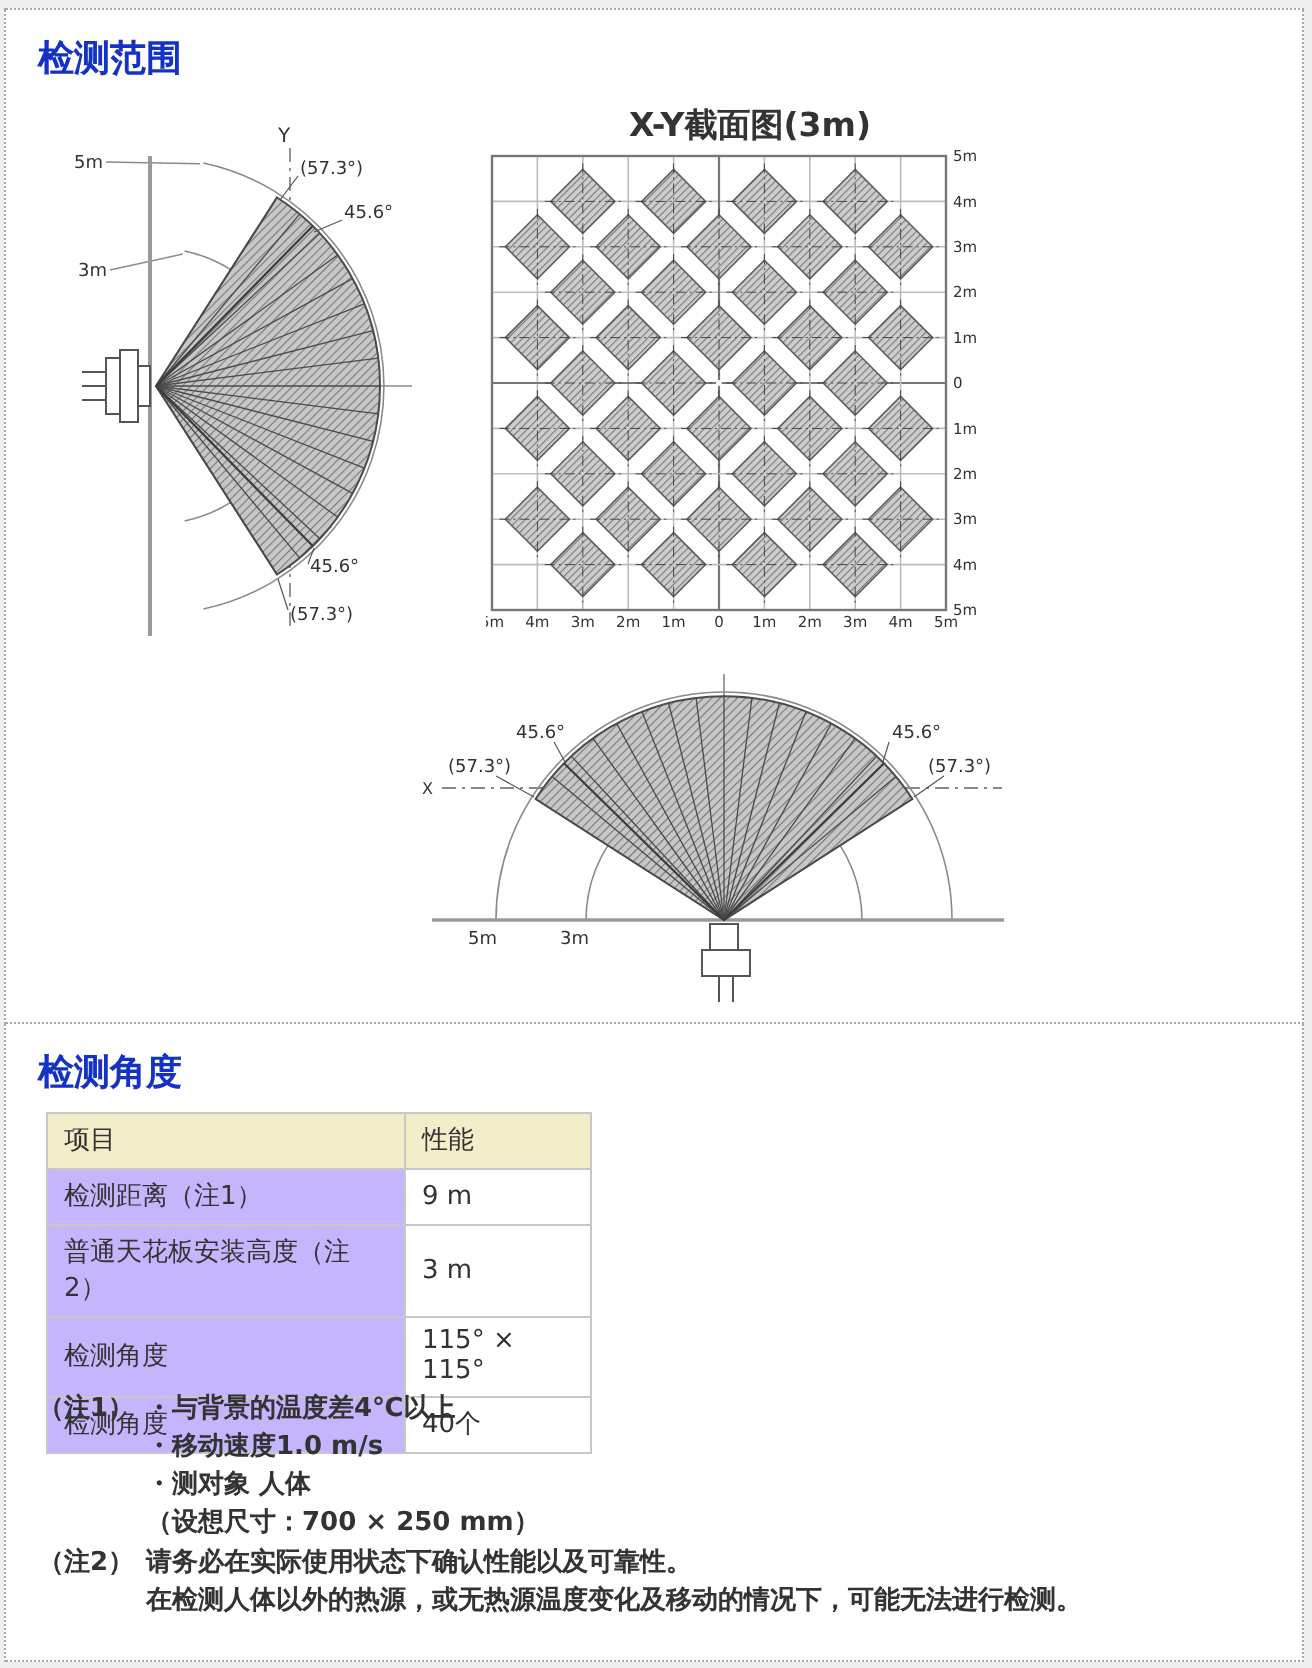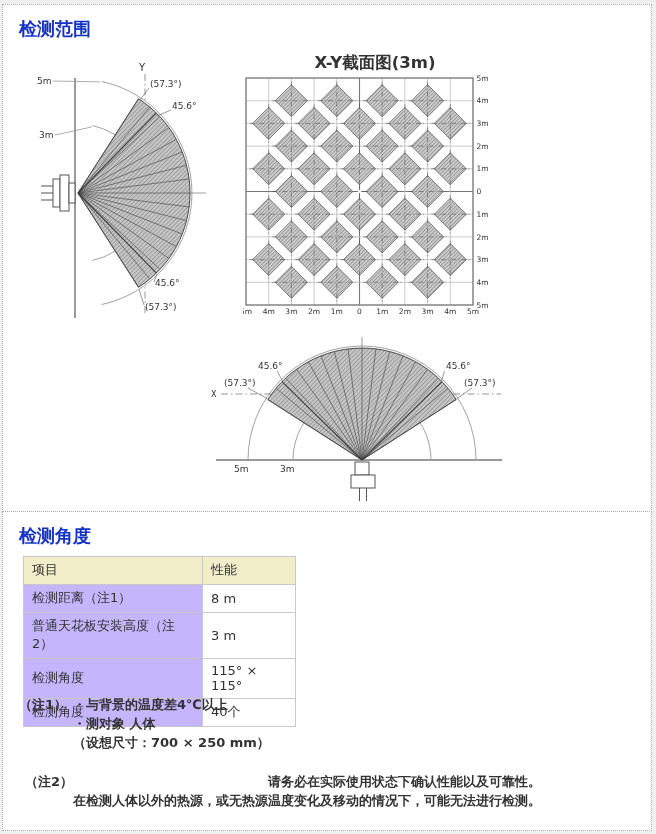--- a/index.html
+++ b/index.html
@@ -34,21 +34,21 @@
     padding:4px 8px 5px 8px;
   }
   table.perf th{background:#f2eeca;color:#333;}
   td.item{background:#c4b5fd;width:162px;}
   td.value{background:#fff;width:76px;}
   .note{
     position:absolute;left:16px;display:flex;
     font-size:13px;line-height:19px;color:#333;font-weight:bold;
   }
   #note1{top:183px;}
-  #note2{top:260px;text-align:right;}
+  #note2{top:260px;}
   .note-label{width:54px;flex:0 0 54px;}
   .note-lines{max-width:560px;}
   svg text{fill:#333;}
 </style>
 </head>
 <body>
 
 <div class="box" id="box1">
   <div class="heading">检测范围</div>
   <svg id="svgA" class="diagram" width="200" height="262">
@@ -340,41 +340,42 @@
   <table class="perf">
     <thead>
       <tr>
         <th>项目</th>
         <th>性能</th>
       </tr>
     </thead>
     <tbody>
       <tr>
         <td class="item">检测距离（注1）</td>
-        <td class="value">8 m</td>
+        <td class="value">9 m</td>
       </tr>
       <tr>
         <td class="item">普通天花板安装高度（注2）</td>
         <td class="value">3 m</td>
       </tr>
       <tr>
         <td class="item">检测角度</td>
         <td class="value">115° × 115°</td>
       </tr>
       <tr>
         <td class="item">检测角度</td>
         <td class="value">40个</td>
       </tr>
     </tbody>
   </table>
 
   <div class="note" id="note1">
     <div class="note-label">（注1）</div>
     <div class="note-lines">
       <div>・与背景的温度差4℃以上</div>
+      <div>・移动速度1.0 m/s</div>
       <div>・测对象 人体</div>
       <div>（设想尺寸：700 × 250 mm）</div>
     </div>
   </div>
 
   <div class="note" id="note2">
     <div class="note-label">（注2）</div>
     <div class="note-lines">
       <div>请务必在实际使用状态下确认性能以及可靠性。</div>
       <div>在检测人体以外的热源，或无热源温度变化及移动的情况下，可能无法进行检测。</div>

